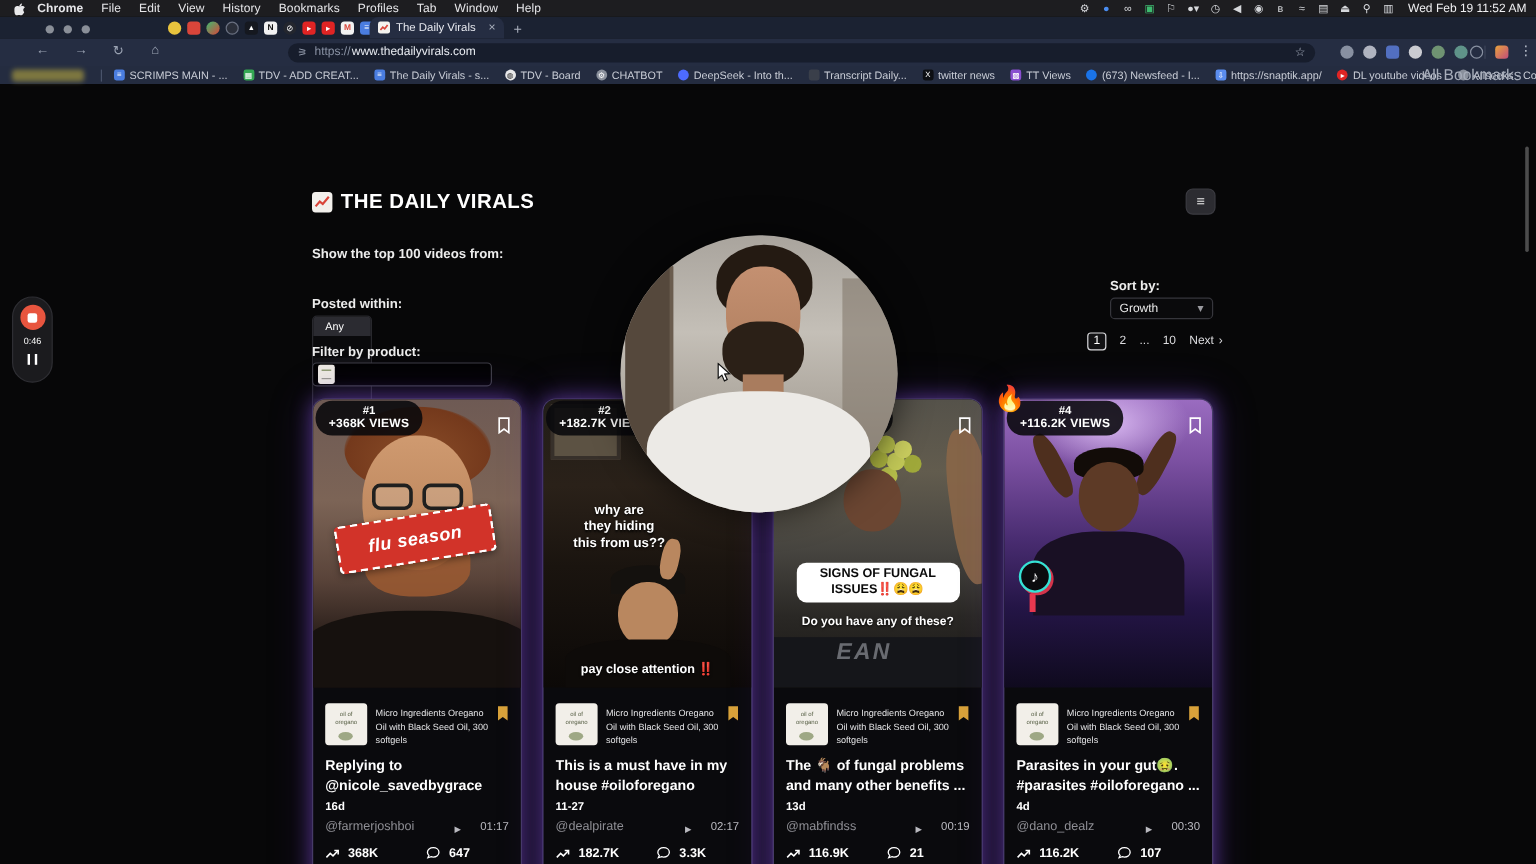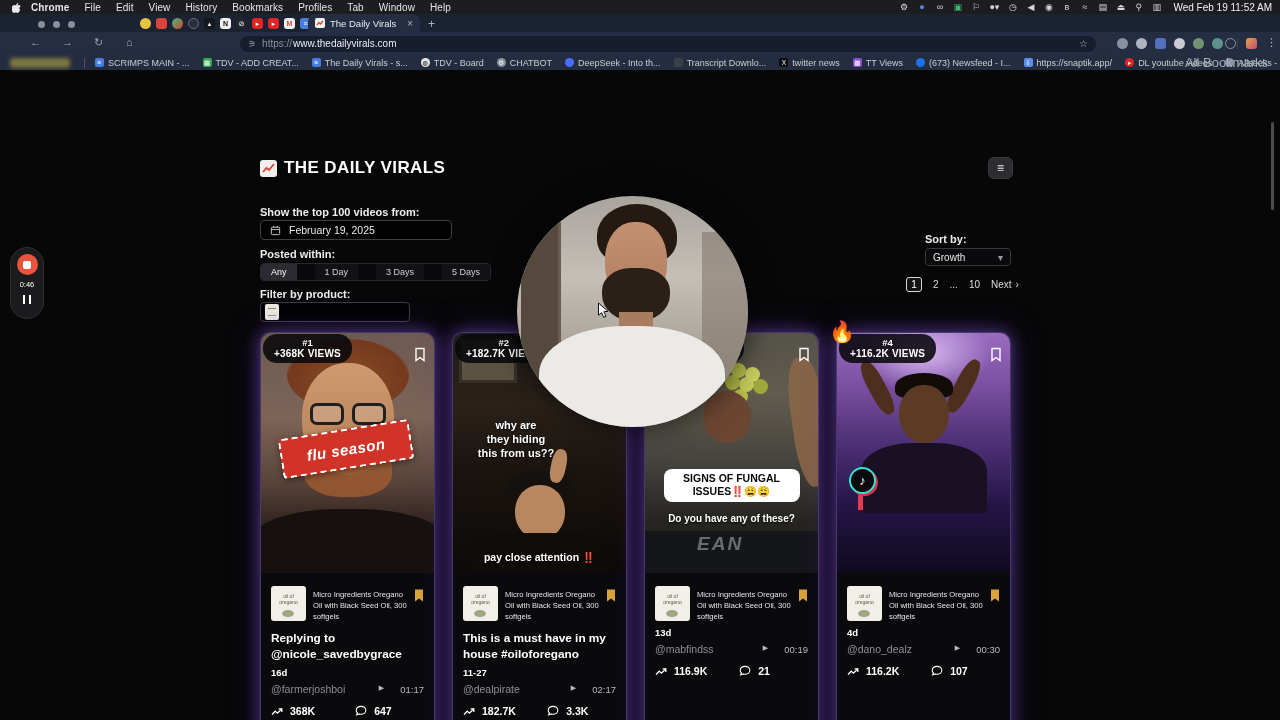--- a/index.html
+++ b/index.html
@@ -51,21 +51,21 @@
 
   
   #page { left:0; top:70px; width:1280px; height:650px; background:#070708; }
   #brand-row { position:absolute; left:260px; top:88px; display:flex; align-items:center; gap:7px; }
   #brand-logo { width:17px; height:17px; background:#f2f0ec; border-radius:3px; position:relative; }
   #brand-title { color:#fff; font-size:17px; font-weight:800; letter-spacing:.4px; }
   #menu-btn { position:absolute; left:988px; top:87px; width:25px; height:22px; background:#2c2c31; border:1px solid #3a3a40; border-radius:6px; color:#e8e8e8; font-size:12px; text-align:center; line-height:20px; }
 
   .lbl { position:absolute; color:#ececec; font-size:11px; font-weight:700; }
   #date-input { position:absolute; left:260px; top:150px; width:192px; height:20px; background:#020202; border:1px solid #3d3d44; border-radius:4px; display:flex; align-items:center; gap:8px; padding:0 9px; color:#e9e9e9; font-size:10.5px; }
-  #seg { position:absolute; left:260px; top:193px; display:flex; gap:18px; background:#0a0a0c; border:1px solid #28282d; border-radius:4px; overflow:hidden; }
+  #seg { position:absolute; left:260px; top:193px; display:flex; gap:18px; background:#0a0a0c; border:1px solid #28282d; border-radius:4px; overflow:hidden;flex-direction:column; }
   .segbtn { padding:3px 10px; font-size:9px; color:#cfcfd2; background:#121215; }
   .segbtn.sel { background:#2b2b31; color:#fff; }
   #product-input { position:absolute; left:260px; top:232px; width:150px; height:20px; background:#020202; border:1px solid #3d3d44; border-radius:4px; display:flex; align-items:center; padding:0 4px; }
   #product-thumb { width:14px; height:16px; background:#ece9e2; border-radius:2px; position:relative; }
   #product-thumb::after { content:""; position:absolute; left:3px; top:4px; width:8px; height:6px; border-top:1px solid #7b8a5a; border-bottom:1px solid #9a9a92; }
 
   #sort-select { position:absolute; left:925px; top:178px; width:86px; height:18px; background:#0a0a0c; border:1px solid #36363c; border-radius:4px; display:flex; align-items:center; justify-content:space-between; padding:0 7px; color:#e9e9e9; font-size:10px; }
   #pagination { position:absolute; left:906px; top:207px; display:flex; align-items:center; gap:11px; color:#dcdcdf; font-size:10px; }
   #pagination .pg1 { width:16px; height:15px; border:1px solid #d9d9dc; border-radius:3px; background:#121214; color:#fff; text-align:center; line-height:14px; }
   #pagination .next { display:flex; gap:4px; }
@@ -83,21 +83,21 @@
   .prod-row { display:flex; gap:7px; align-items:flex-start; }
   .prod-img { width:35px; height:35px; background:#f2efe9; border-radius:3px; flex:none; position:relative; }
   .prod-img::before { content:"oil of\Aoregano"; white-space:pre; position:absolute; left:0; right:0; top:7px; text-align:center; font-size:5px; color:#5a6248; line-height:1.2; }
   .prod-img::after { content:""; position:absolute; left:11px; bottom:4px; width:12px; height:7px; border-radius:50%; background:#7b8a5a; opacity:.7; }
   .prod-name { flex:1; color:#e4e4e6; font-size:7.6px; line-height:1.45; padding-top:3px; }
   .gold-bk { flex:none; margin-top:2px; }
   .title { margin-top:8px; color:#fff; font-size:11.8px; font-weight:600; line-height:16px; height:32px; overflow:hidden; }
   .vdate { margin-top:5px; color:#fff; font-size:9.5px; font-weight:700; }
   .handle-row { margin-top:5px; display:flex; justify-content:space-between; align-items:center; }
   .handle { color:#8e8e94; font-size:10.5px; }
-  .dur { color:#b9b9bf; font-size:9.5px; display:flex; align-items:flex-start; gap:16px; }
+  .dur { color:#b9b9bf; font-size:9.5px; display:flex; align-items:flex-end; gap:16px; }
   .dur .pt { font-size:7px; }
   .stats { margin-top:10px; display:grid; grid-template-columns:55% 45%; row-gap:20px; }
   .stat { display:flex; align-items:center; gap:7px; color:#fff; font-size:10.5px; font-weight:700; }
   .stat svg { flex:none; }
 
   
   .t-layer { position:absolute; }
 
   
   #thumb1 { background:linear-gradient(180deg,#6e5a54 0%,#7c6456 35%,#5a443a 62%,#241a16 85%,#15100d 100%); }
@@ -278,21 +278,21 @@
     <span class="bm">
         <span class="fav" style="background:#8a909c;border-radius:50%">⚙</span>
         <span>CHATBOT</span>
       </span>
     <span class="bm">
         <span class="fav" style="background:#4d6bfe;border-radius:50%"></span>
         <span>DeepSeek - Into th...</span>
       </span>
     <span class="bm">
         <span class="fav" style="background:#3a3f4a"></span>
-        <span>Transcript Downlo...</span>
+        <span>Transcript Daily...</span>
       </span>
     <span class="bm">
         <span class="fav" style="background:#0c0e12">X</span>
         <span>twitter news</span>
       </span>
     <span class="bm">
         <span class="fav" style="background:#8a4fd0">▩</span>
         <span>TT Views</span>
       </span>
     <span class="bm">
@@ -319,29 +319,20 @@
 
     <div id="brand-row">
       <span id="brand-logo"><svg width="17" height="17" viewBox="0 0 17 17">
             <polyline points="3,12 6.5,8 9,10 14,4" stroke="#d9453a" stroke-width="1.8" fill="none"></polyline>
           </svg></span>
       <span id="brand-title">THE DAILY VIRALS</span>
     </div>
     <div id="menu-btn">≡</div>
 
     <span class="lbl" style="left:260px;top:136px">Show the top 100 videos from:</span>
-    <div id="date-input">
-      <svg width="11" height="11" viewBox="0 0 12 12">
-          <rect x="1.5" y="2.5" width="9" height="8" rx="1" stroke="#cfcfcf" fill="none"></rect>
-          <line x1="1.5" y1="5" x2="10.5" y2="5" stroke="#cfcfcf"></line>
-          <line x1="4" y1="1" x2="4" y2="3" stroke="#cfcfcf"></line>
-          <line x1="8" y1="1" x2="8" y2="3" stroke="#cfcfcf"></line>
-        </svg>
-      <span>February 19, 2025</span>
-    </div>
 
     <span class="lbl" style="left:260px;top:178px">Posted within:</span>
     <div id="seg">
       <span class="segbtn sel">Any</span>
       <span class="segbtn">1 Day</span>
       <span class="segbtn">3 Days</span>
       <span class="segbtn">5 Days</span>
     </div>
 
     <span class="lbl" style="left:260px;top:218px">Filter by product:</span>
@@ -495,20 +486,21 @@
             <path d="M2 1.5h8v12l-4-3-4 3z" stroke="#fff" stroke-width="1.4" fill="none"></path>
           </svg></span>
       <div class="info">
         <div class="prod-row">
           <span class="prod-img"></span>
           <span class="prod-name">Micro Ingredients Oregano Oil with Black Seed Oil, 300 softgels</span>
           <span class="gold-bk"><svg width="10" height="13" viewBox="0 0 10 13">
                 <path d="M1 0.5h8v12l-4-3-4 3z" fill="#d9a23a"></path>
               </svg></span>
         </div>
+        <div class="title">The 🐐 of fungal problems and many other benefits ...</div>
         <div class="vdate">13d</div>
         <div class="handle-row">
           <span class="handle">@mabfindss</span>
           <span class="dur">
               <span class="pt">▶</span>
               <span>00:19</span>
             </span>
         </div>
         <div class="stats">
           <span class="stat">
@@ -550,20 +542,21 @@
             <path d="M2 1.5h8v12l-4-3-4 3z" stroke="#fff" stroke-width="1.4" fill="none"></path>
           </svg></span>
       <div class="info">
         <div class="prod-row">
           <span class="prod-img"></span>
           <span class="prod-name">Micro Ingredients Oregano Oil with Black Seed Oil, 300 softgels</span>
           <span class="gold-bk"><svg width="10" height="13" viewBox="0 0 10 13">
                 <path d="M1 0.5h8v12l-4-3-4 3z" fill="#d9a23a"></path>
               </svg></span>
         </div>
+        <div class="title">Parasites in your gut🤢. #parasites #oiloforegano ...</div>
         <div class="vdate">4d</div>
         <div class="handle-row">
           <span class="handle">@dano_dealz</span>
           <span class="dur">
               <span class="pt">▶</span>
               <span>00:30</span>
             </span>
         </div>
         <div class="stats">
           <span class="stat">

